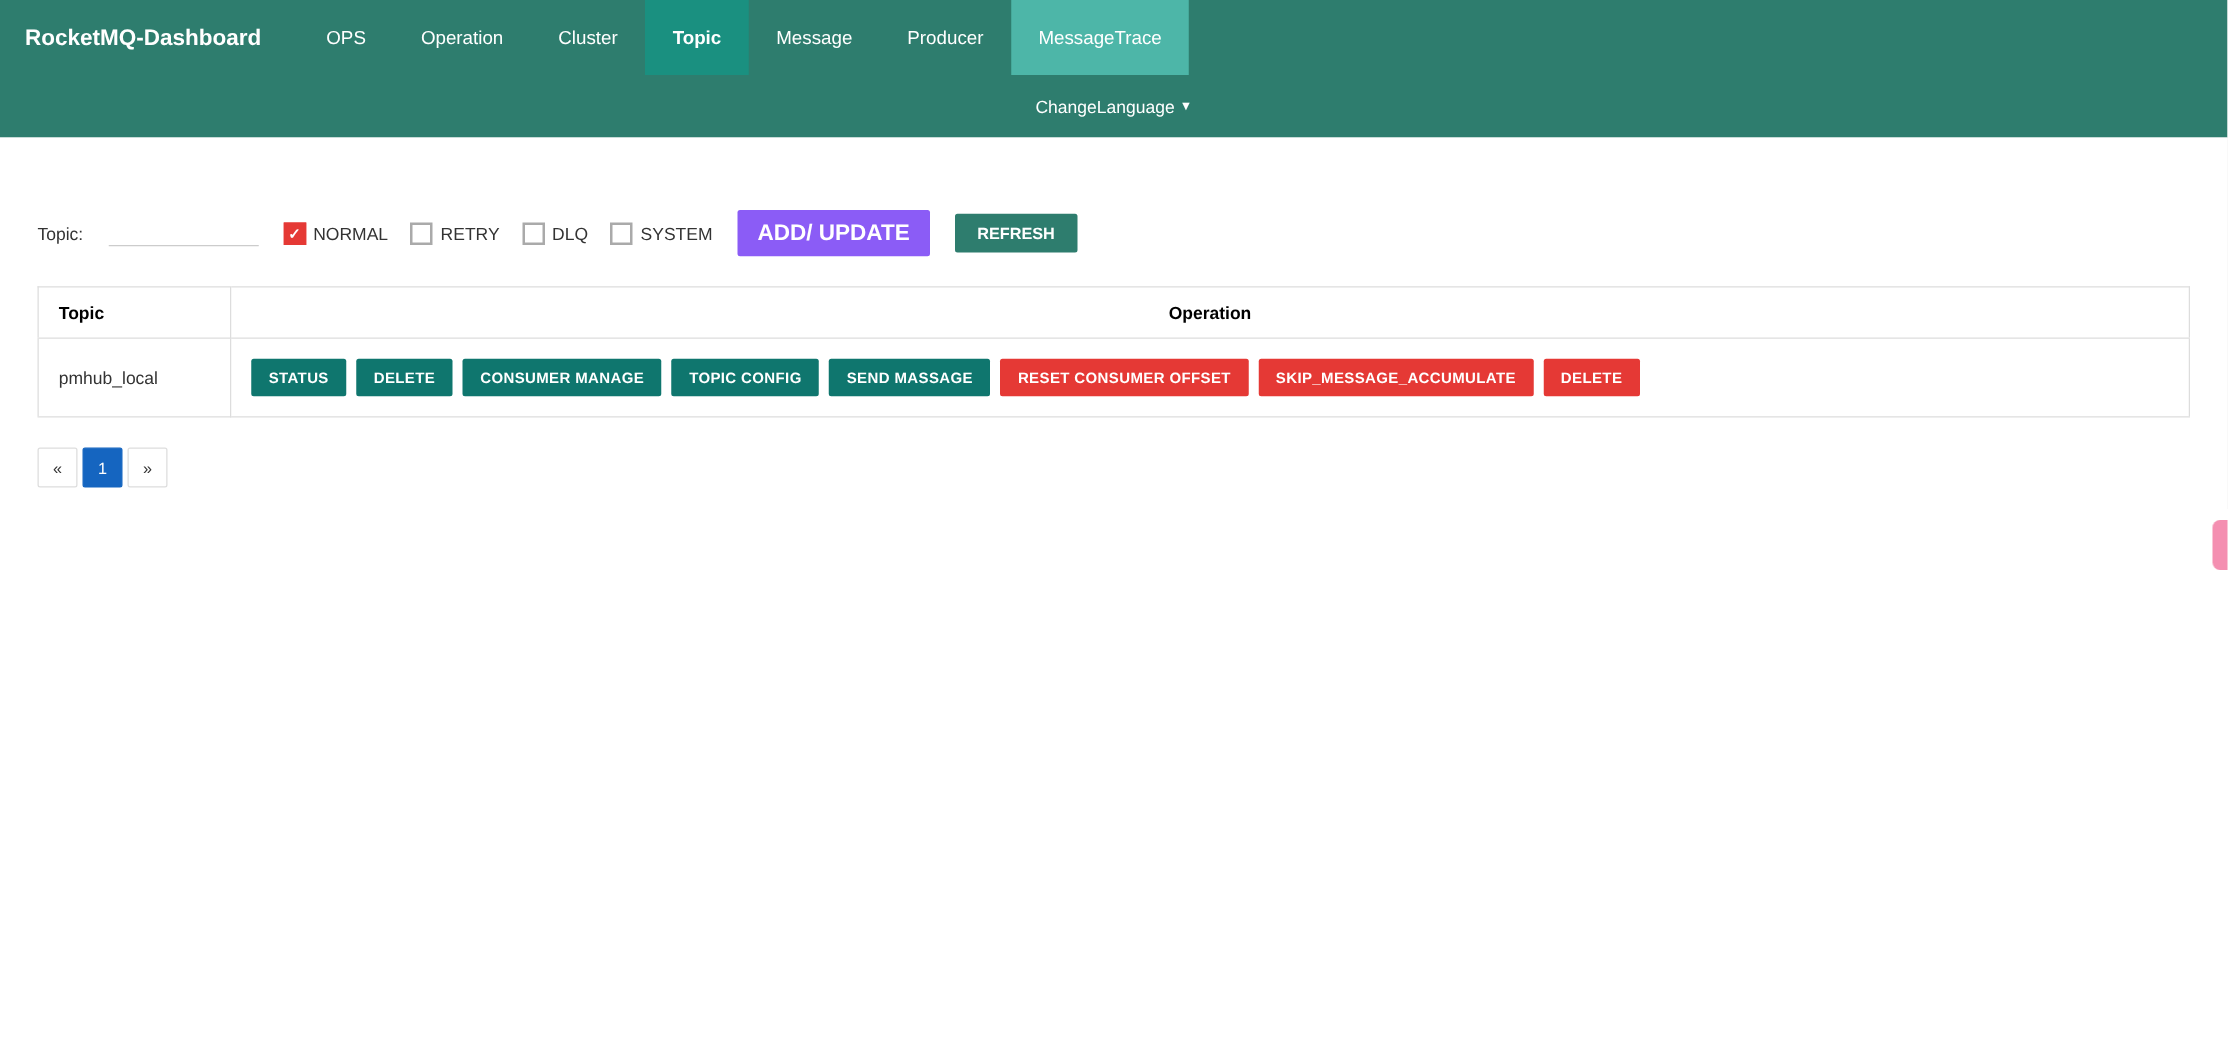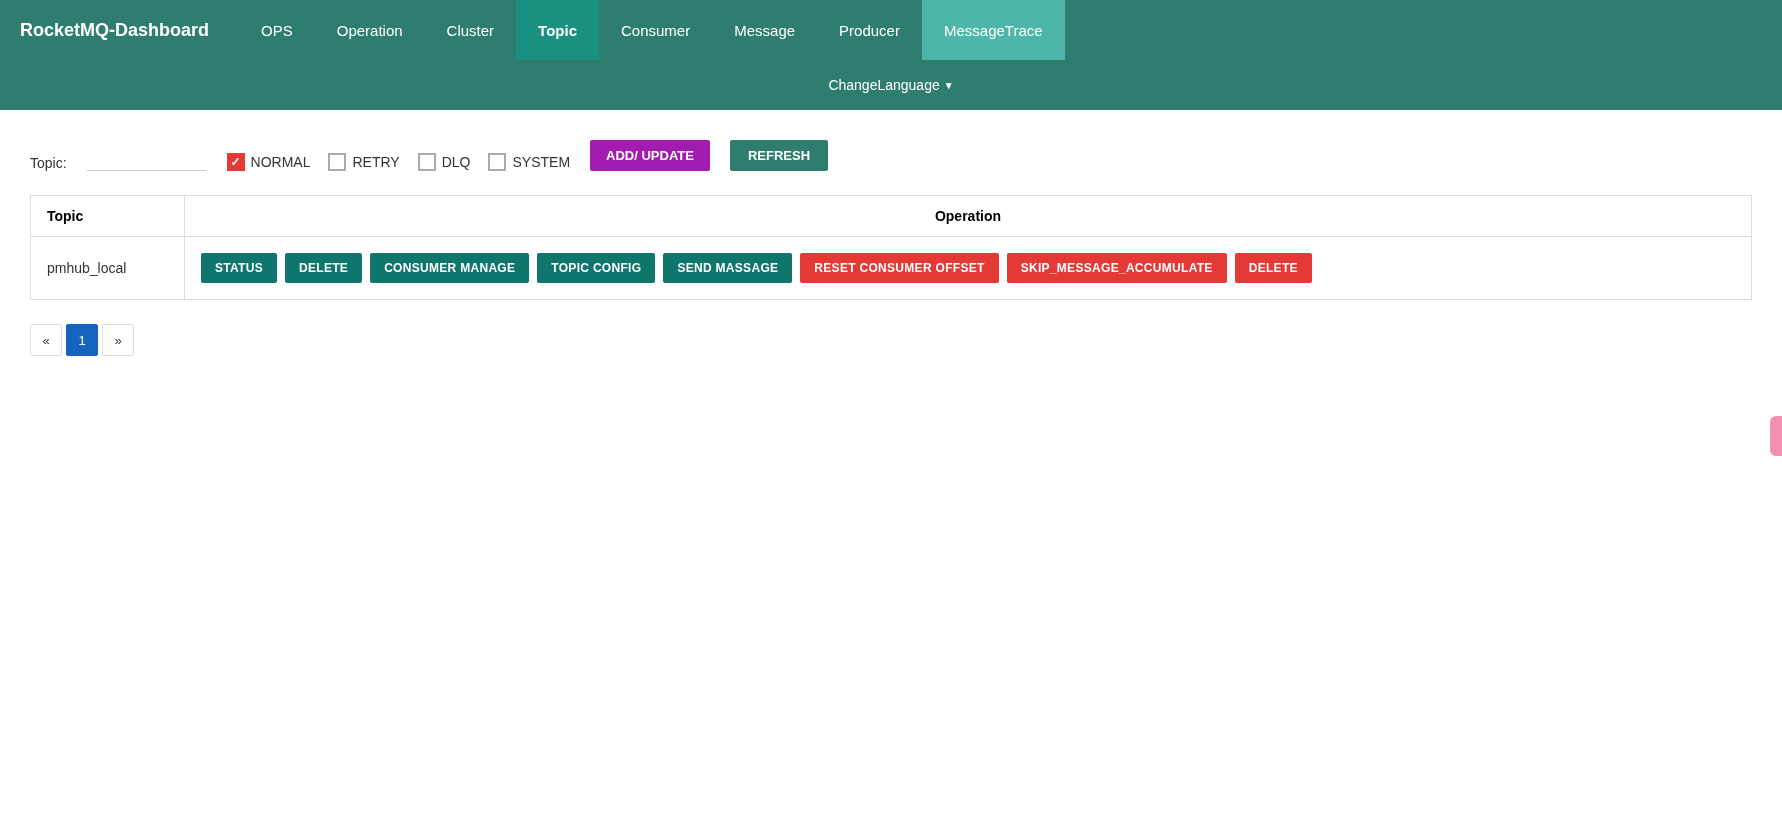--- a/index.html
+++ b/index.html
@@ -70,24 +70,25 @@
     .main-content {
       background: white;
       margin: 0;
       padding: 30px 30px;
       min-height: calc(831px - 110px);
     }
 
     
     .filter-bar {
       display: flex;
-      align-items: flex-end;
+      align-items: center;
       gap: 20px;
       margin-bottom: 24px;
       flex-wrap: wrap;
+      margin-top: 28px;
     }
     .topic-label {
       font-size: 14px;
       color: #333;
     }
     .topic-input {
       border: none;
       border-bottom: 1px solid #ccc;
       outline: none;
       width: 120px;
@@ -124,25 +125,25 @@
       background: #e53935;
     }
     .custom-checkbox.checked::after {
       content: '✓';
       color: white;
       font-size: 12px;
       font-weight: bold;
     }
 
     .btn-add-update {
-      background: #a21caf;
+      background: #8b5cf6;
       color: white;
       border: none;
       padding: 8px 16px;
-      font-size: 13px;
+      font-size: 18px;
       font-weight: bold;
       cursor: pointer;
       border-radius: 2px;
     }
 
     .btn-refresh {
       background: #2e7d6e;
       color: white;
       border: 2px solid #2e7d6e;
       padding: 6px 16px;
@@ -247,21 +248,20 @@
 </head>
 <body>
 
 <nav class="navbar">
   <div class="navbar-brand">RocketMQ-Dashboard</div>
   <div class="nav-items">
     <a class="nav-item">OPS</a>
     <a class="nav-item">Operation</a>
     <a class="nav-item">Cluster</a>
     <a class="nav-item active">Topic</a>
-    <a class="nav-item">Consumer</a>
     <a class="nav-item">Message</a>
     <a class="nav-item">Producer</a>
     <a class="nav-item highlight">MessageTrace</a>
   </div>
 </nav>
 
 <div class="subheader">
   <div class="change-language">ChangeLanguage</div>
 </div>
 

